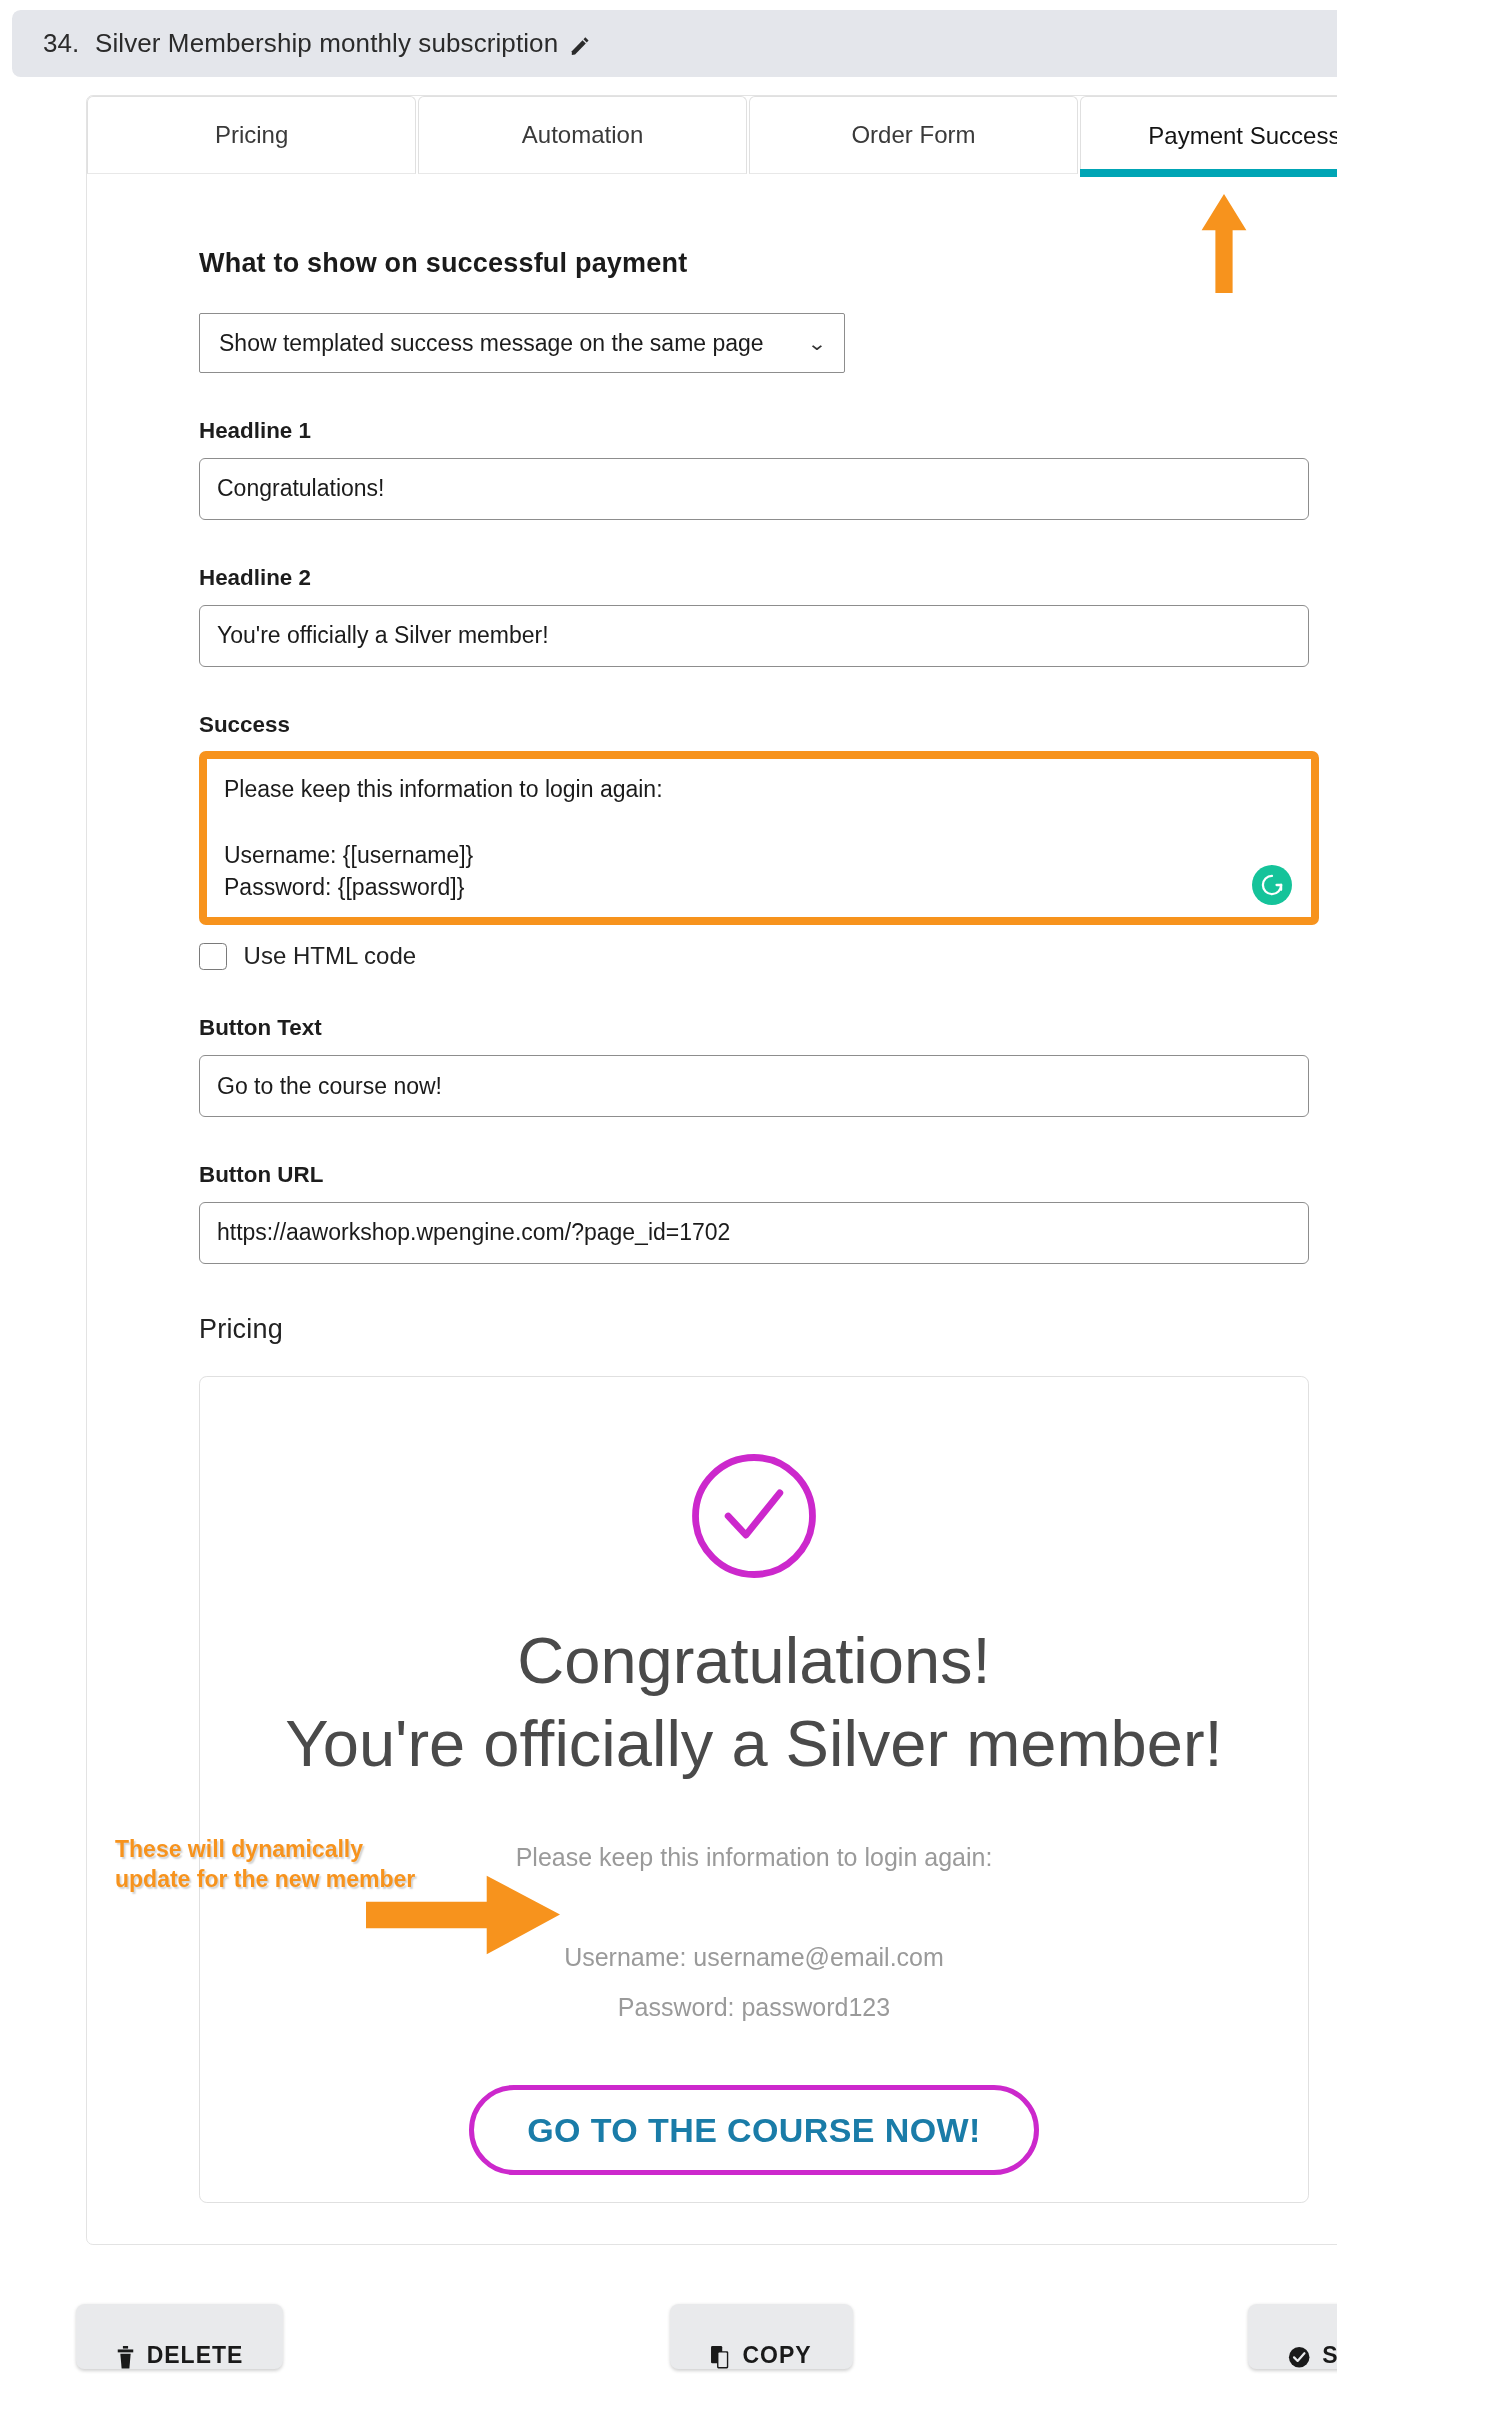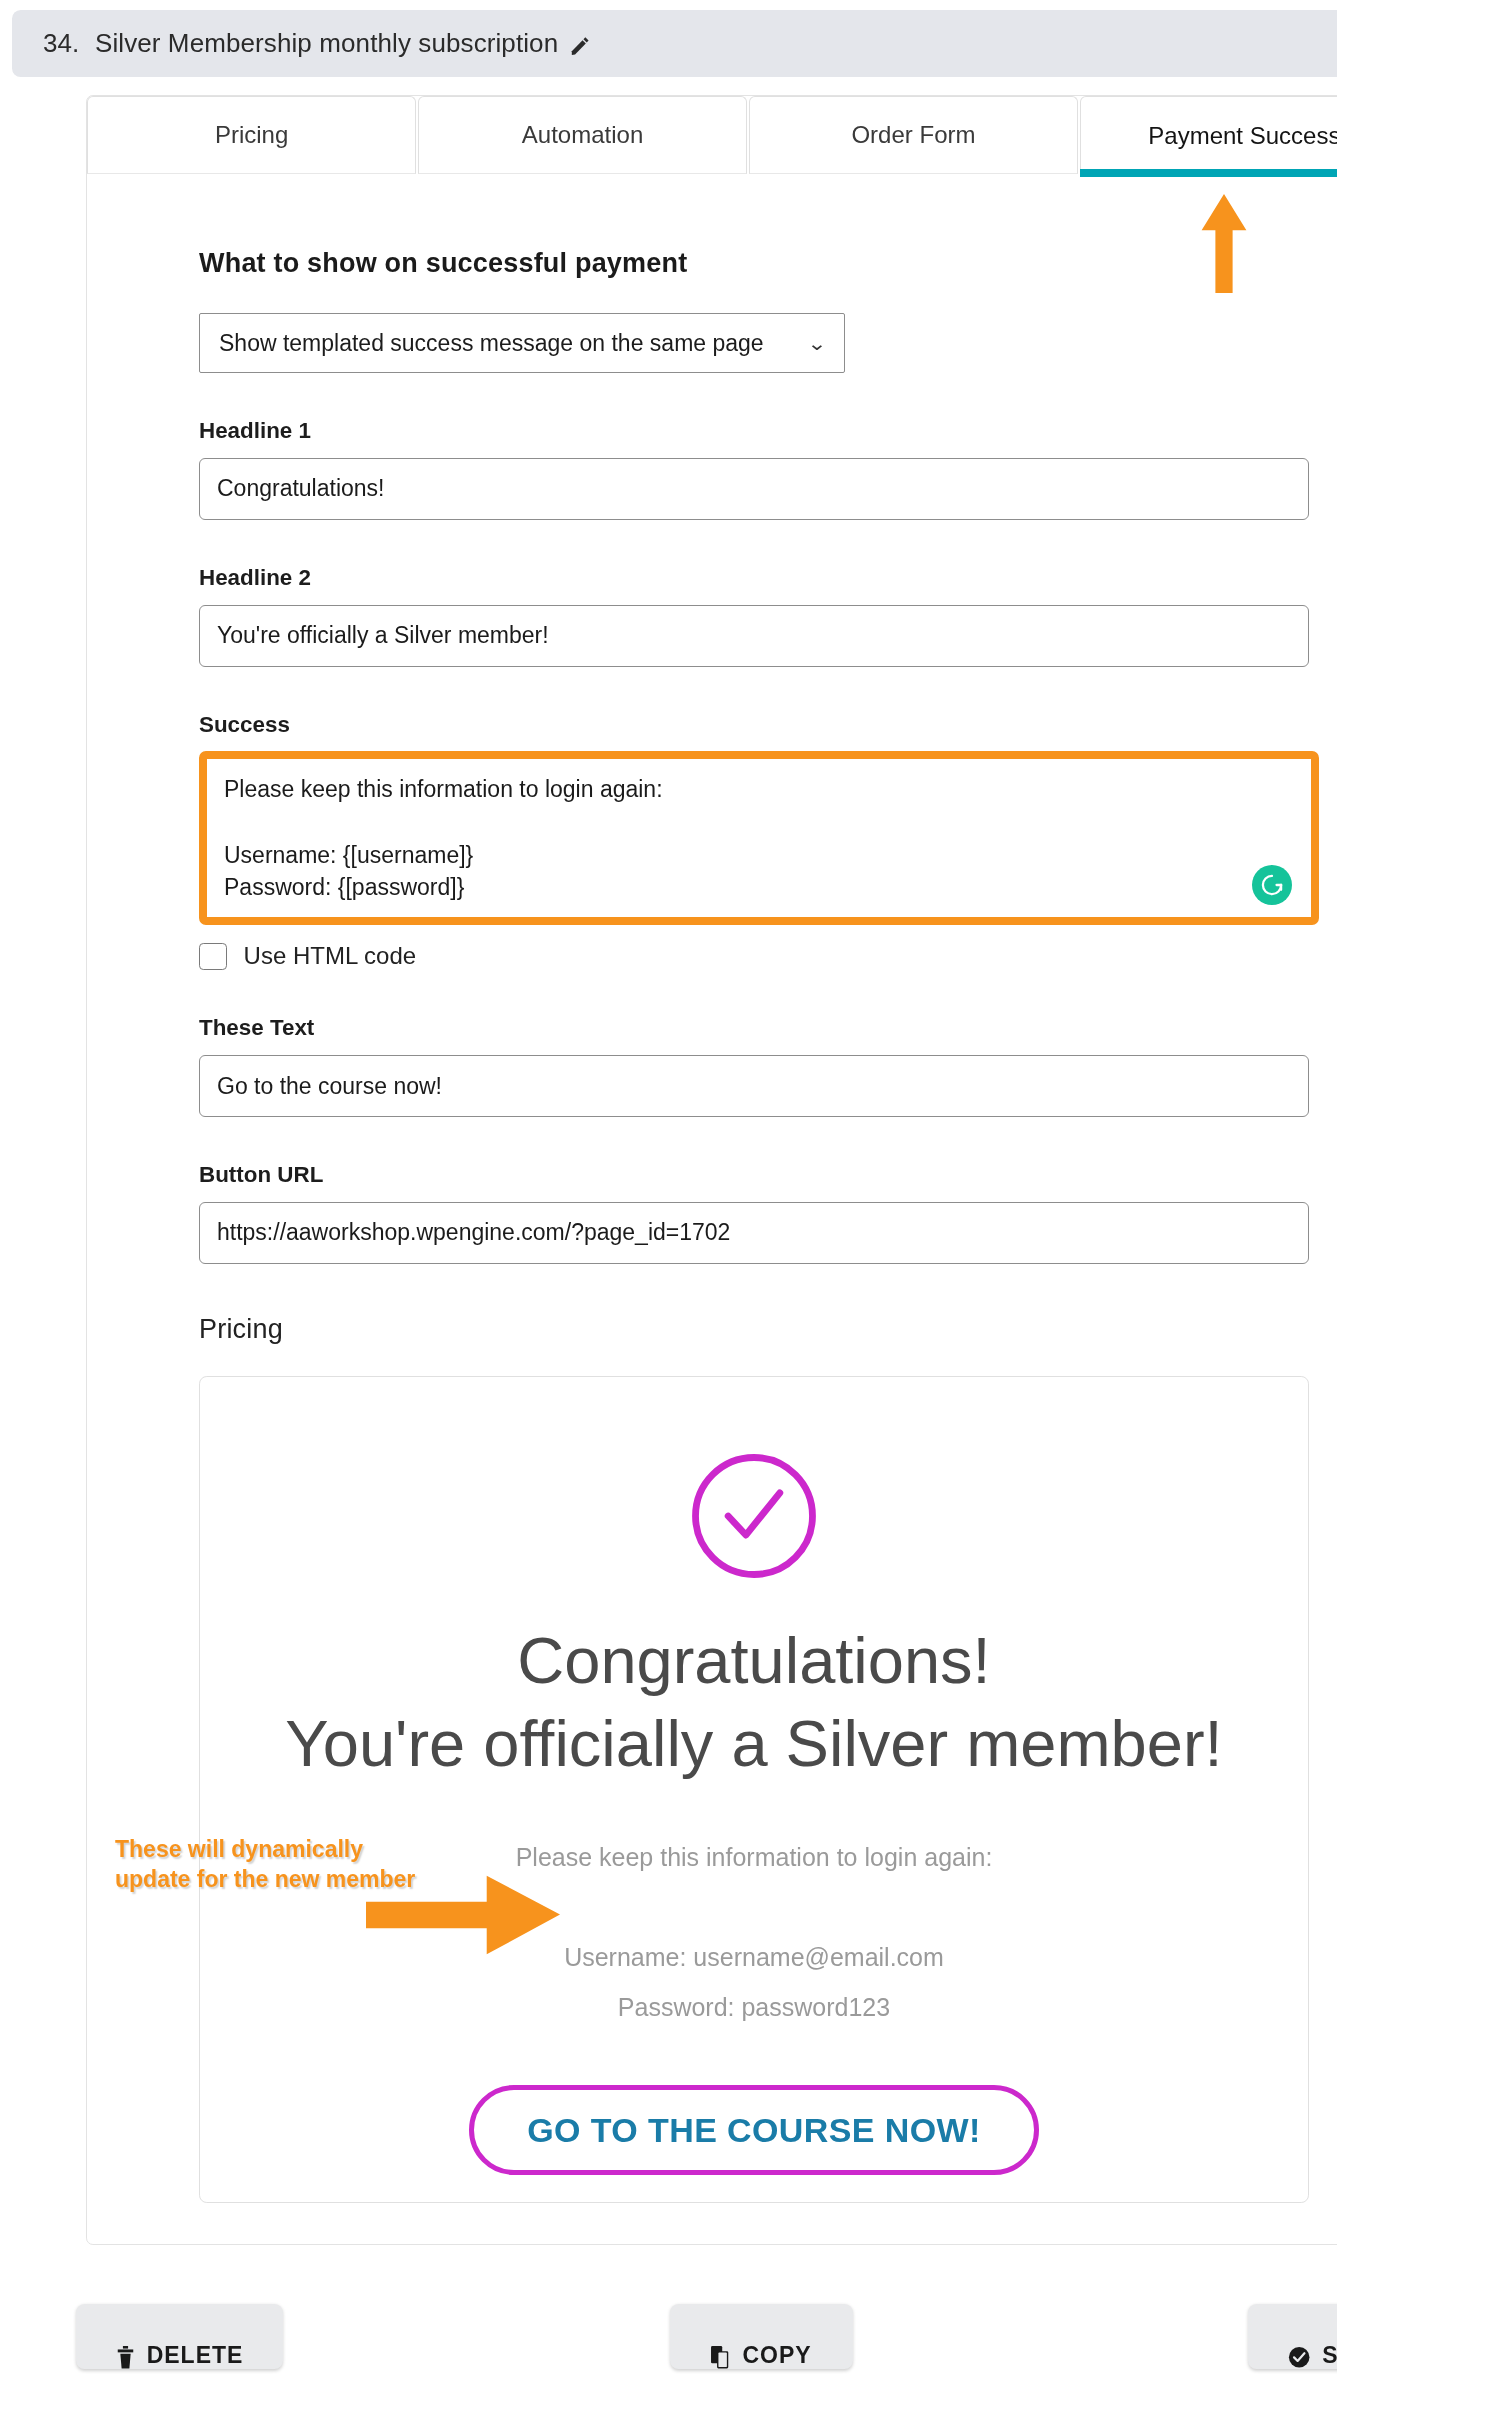--- a/index.html
+++ b/index.html
@@ -400,21 +400,21 @@
             <path d="M20.4 12 L20.4 16.4" fill="none" stroke="#ffffff" stroke-width="2.1" stroke-linecap="round"></path>
           </svg>
         </span>
       </div>
 
       <div class="checkbox-row">
         <span class="checkbox"></span>
         <span class="checkbox-label">Use HTML code</span>
       </div>
 
-      <div class="field-label">These Text</div>
+      <div class="field-label">Button Text</div>
       <div class="text-input">Go to the course now!</div>
 
       <div class="field-label">Button URL</div>
       <div class="text-input">https://aaworkshop.wpengine.com/?page_id=1702</div>
 
       <div class="preview-title">Pricing</div>
 
       <div class="preview-panel">
         <span class="check-circle">
           <svg width="136" height="136" viewBox="0 0 100 100">

